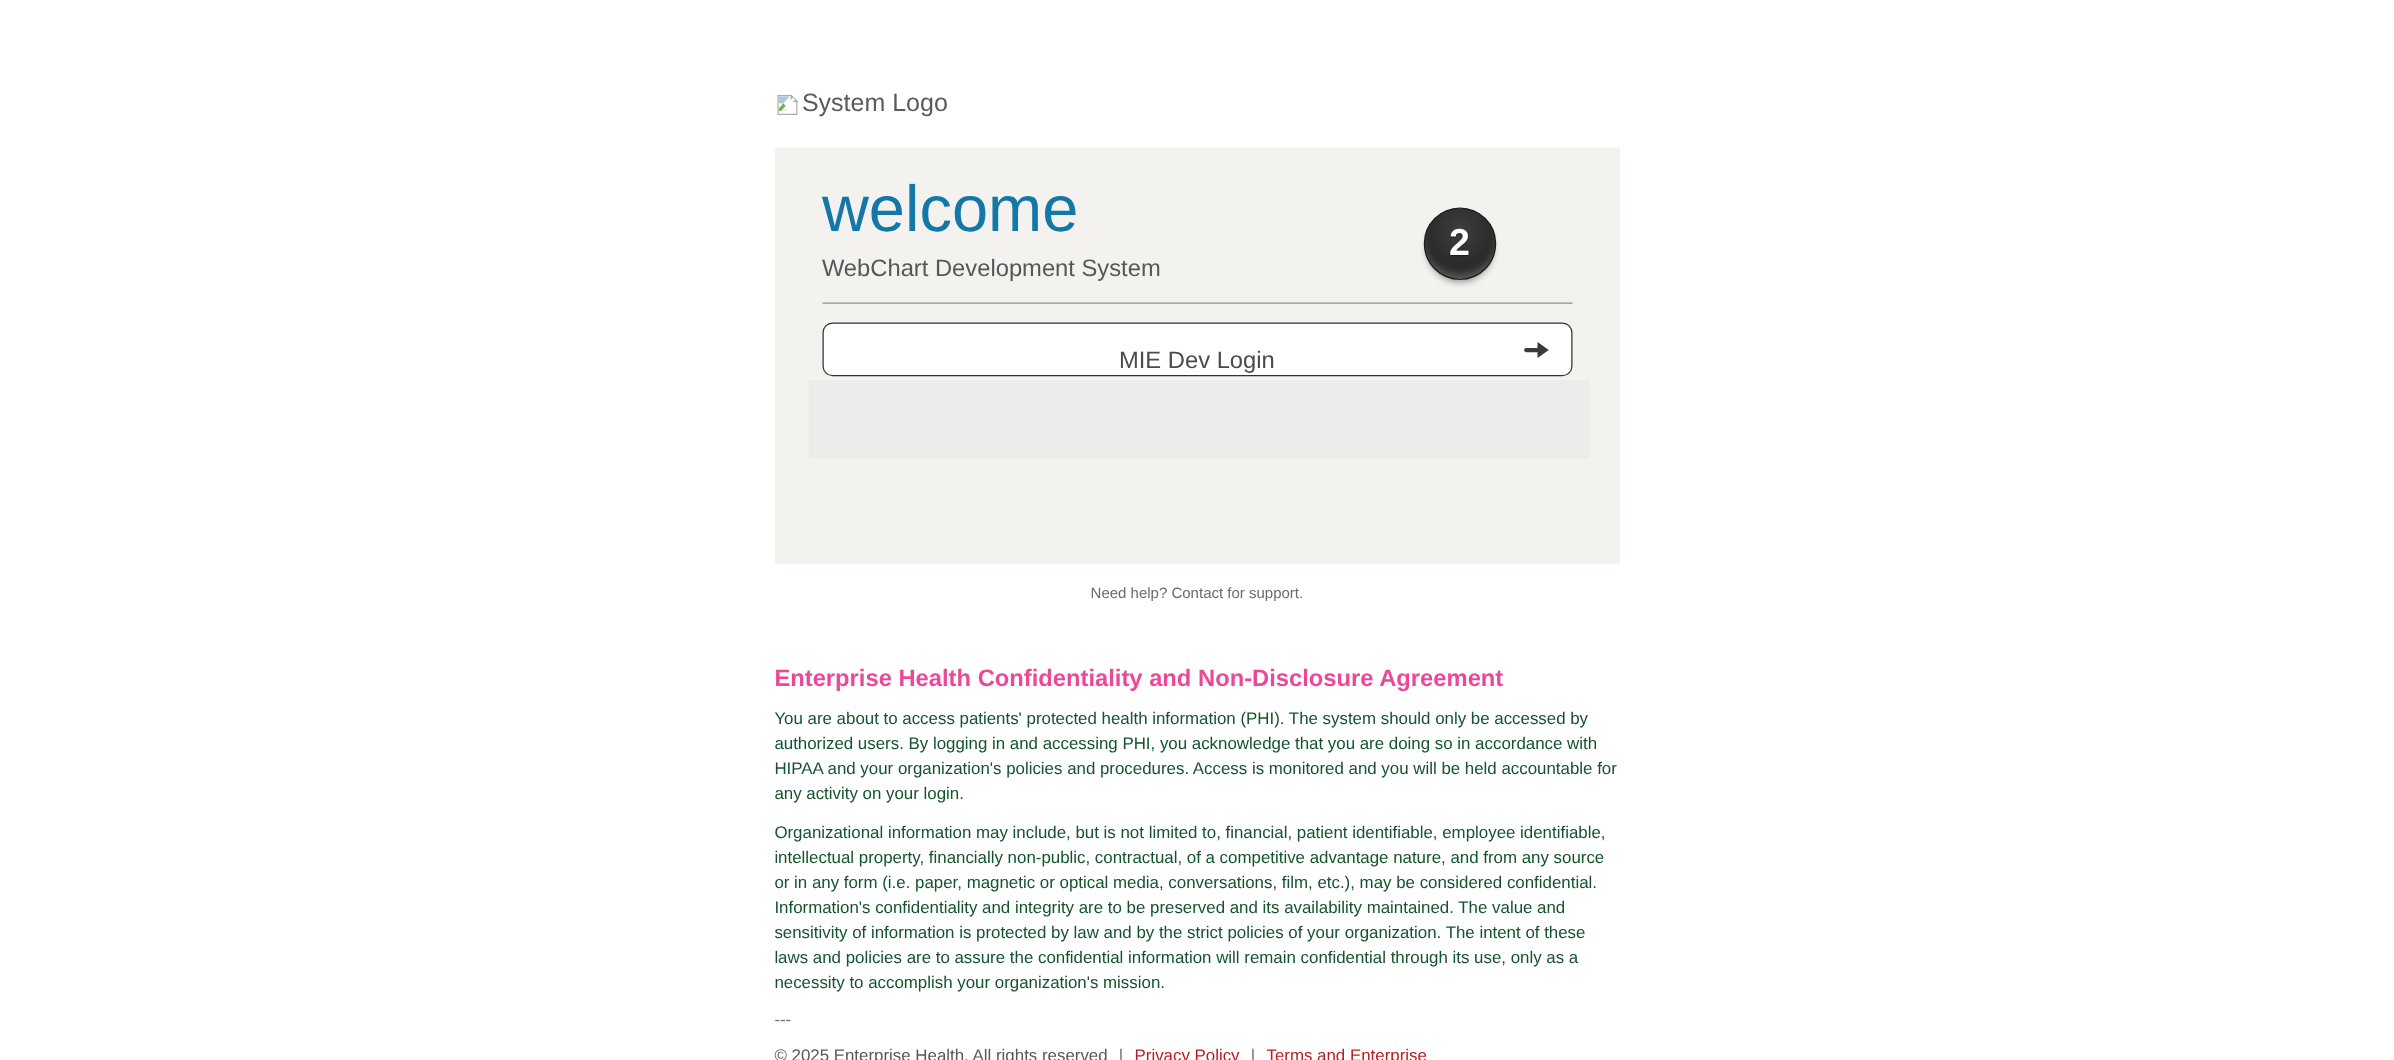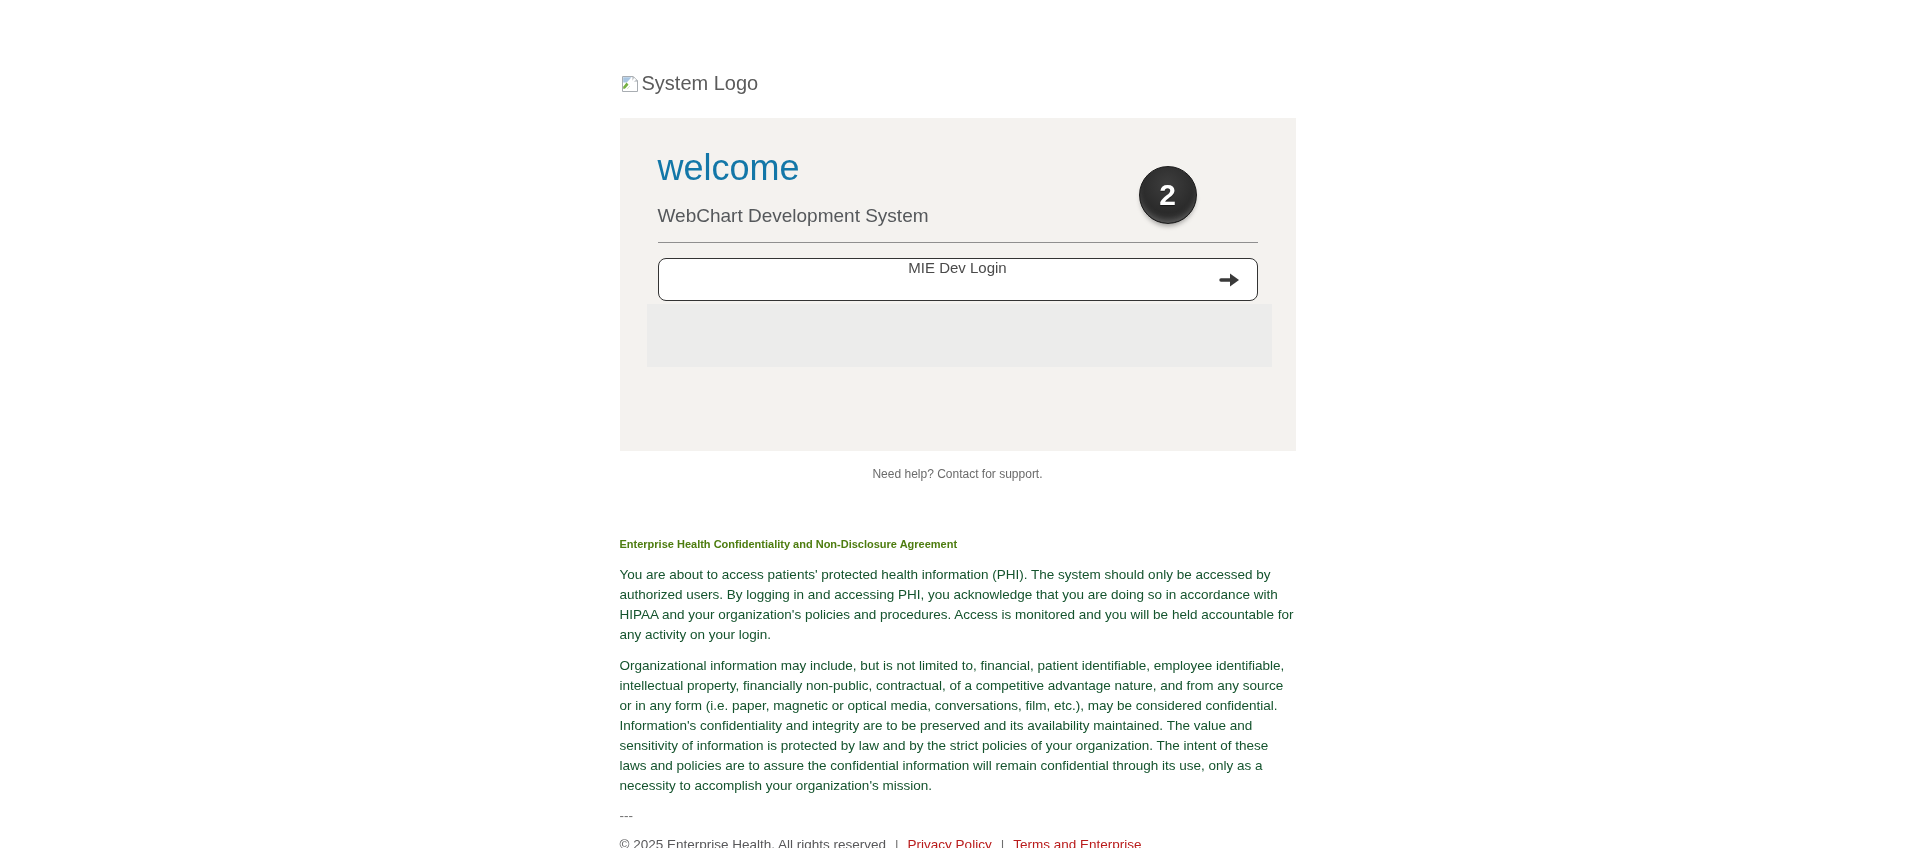--- a/index.html
+++ b/index.html
@@ -28,50 +28,50 @@
     color: #5b5b5b;
   }
 
   
   .card {
     margin-top: 23px;
     background: #f4f2ef;
     padding: 27px 38px 84px 38px;
   }
   .card-title {
-    font-size: 36px;
+    font-size: 52px;
     font-weight: 400;
     line-height: 46px;
     color: #1377a8;
   }
   .card-subtitle {
     margin-top: 14px;
     font-size: 19px;
     line-height: 22px;
     color: #55585b;
   }
   .card-divider {
     margin-top: 15px;
     border: none;
     border-top: 1px solid #8f8f8f;
     height: 0;
   }
   .login-btn {
     margin-top: 15px;
     position: relative;
     display: flex;
-    align-items: flex-start;
+    align-items: flex-end;
     justify-content: center;
     width: 100%;
     height: 43px;
     background: #ffffff;
     border: 1px solid #333333;
     border-radius: 8px;
     font-family: "Liberation Sans", sans-serif;
-    font-size: 15px;
+    font-size: 19px;
     color: #4a4a4a;
     cursor: pointer;
   }
   .login-btn .arrow {
     position: absolute;
     right: 16px;
     top: 50%;
     transform: translateY(-50%);
     display: flex;
   }
@@ -105,24 +105,24 @@
   .help-text {
     margin-top: 16px;
     text-align: center;
     font-size: 12px;
     color: #6b6b6b;
   }
 
   
   .agreement { margin-top: 53px; }
   .agreement-heading {
-    font-size: 11px;
+    font-size: 19px;
     font-weight: bold;
     line-height: 20px;
-    color: #4d7c0f;
+    color: #ec4899;
   }
   .agreement p {
     margin-top: 11px;
     font-size: 13.5px;
     line-height: 20px;
     color: #14532d;
   }
   .agreement .dashes {
     margin-top: 12px;
     font-size: 13.5px;

